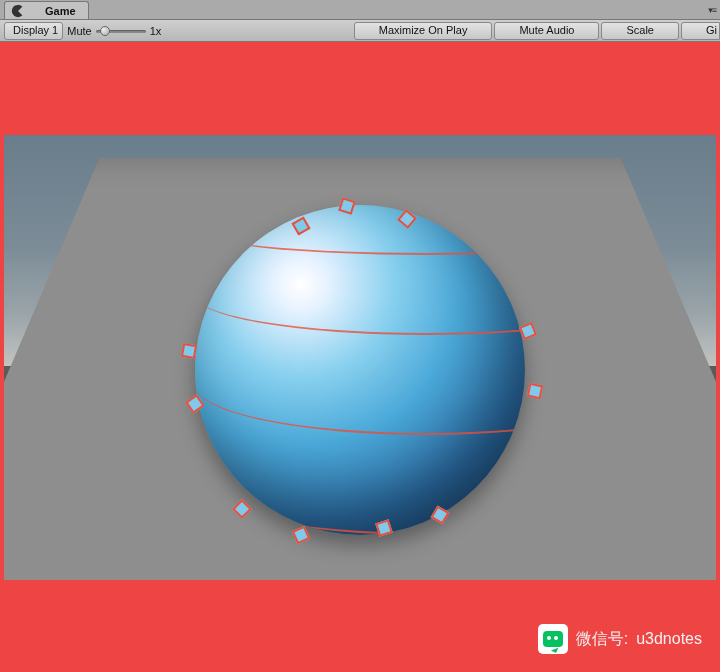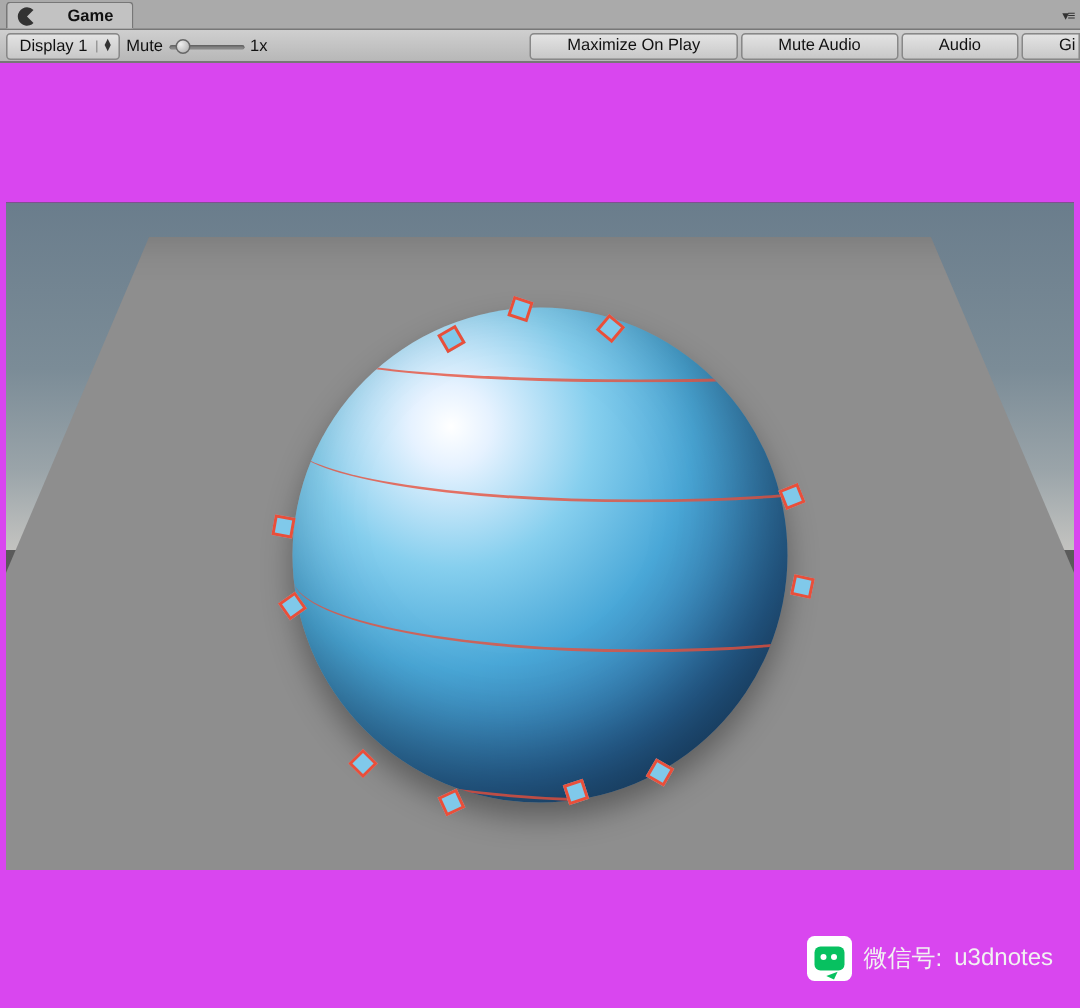--- a/index.html
+++ b/index.html
@@ -6,33 +6,33 @@
   html, body { width: 720px; height: 672px; overflow: hidden; font-family: Arial, Helvetica, sans-serif; font-size: 11px; background: #383838; }
   .window { width: 720px; height: 672px; background: #383838; display: flex; flex-direction: column; }
 
   .tab-row { height: 20px; background: #aaaaaa; display: flex; align-items: flex-end; border-bottom: 1px solid #777; }
   .tab { display: flex; align-items: center; gap: 20px; height: 18px; padding: 0 12px 0 6px; background: #c2c2c2; border: 1px solid #777; border-bottom: none; border-radius: 3px 3px 0 0; margin-left: 4px; color: #111; font-weight: bold; }
   .tab svg { width: 14px; height: 14px; }
   .tab-tail { flex: 1; height: 18px; display: flex; align-items: center; justify-content: flex-end; padding-right: 4px; color:#333; }
   .tab-tail span { font-size: 9px; letter-spacing: -1px; }
 
   .toolbar { height: 22px; background: linear-gradient(#cfcfcf,#b7b7b7); display: flex; align-items: center; border-bottom: 1px solid #777; color:#111; }
-  .tb-dropdown { display: flex; align-items: center; height: 18px; padding: 1px 4px 1px 8px; border: 1px solid #888; border-radius: 3px; background: linear-gradient(#e3e3e3,#c8c8c8); margin-left: 4px; gap: 6px; }
+  .tb-dropdown { display: flex; align-items: center; height: 18px; padding: 1px 4px 1px 8px; border: 1px solid #888; border-radius: 3px; background: linear-gradient(#e3e3e3,#c8c8c8); margin-left: 4px; gap: 6px; flex-direction: column; }
   .tb-dropdown .lbl { }
   .tb-dropdown .arrows { display:flex; flex-direction:column; line-height:4px; font-size:7px; color:#333; padding-left:3px; border-left:1px solid #999; }
   .tb-spacer { flex: 1; }
   .scale-lbl { padding: 0 4px; }
   .slider { position: relative; width: 50px; height: 14px; }
   .slider .track { position:absolute; top:6px; left:0; right:0; height:3px; background:#888; border-radius:2px; box-shadow: inset 0 1px 1px rgba(0,0,0,.3); }
   .slider .thumb { position:absolute; top:2px; left:4px; width:10px; height:10px; border-radius:50%; background: radial-gradient(circle at 30% 30%, #eee, #aaa); border:1px solid #666; }
   .scale-val { padding: 0 10px 0 4px; }
   .tb-btn { height: 18px; padding: 1px 24px; border: 1px solid #888; border-radius: 3px; background: linear-gradient(#e3e3e3,#c8c8c8); margin-left: 2px; white-space: nowrap; }
   .tb-btn.last { border-radius: 3px 0 0 3px; overflow:hidden; }
 
-  .viewport { flex: 1; background: #d946ef; position: relative; display:flex; align-items:center; justify-content:center; }
+  .viewport { flex: 1; background: #ef4444; position: relative; display:flex; align-items:center; justify-content:center; }
   .render-frame { width: 712px; height: 445px; background: #383838; position: relative; overflow: hidden; }
   .sky { position:absolute; inset:0;
     background: linear-gradient(to bottom,
       #6a7d8c 0%, #7b8c97 25%, #9aa4a9 40%, #c3c3c0 52%, #5b5b5b 52%, #4a4a4a 100%);
   }
   .floor { position:absolute; top: 23px; left:50%; transform:translateX(-50%);
     width: 930px; height: 480px; background: #8e8e8e;
     clip-path: polygon(22% 0%, 78% 0%, 100% 100%, 0% 100%);
     box-shadow: inset 0 0 30px rgba(0,0,0,.2);
   }
@@ -81,21 +81,21 @@
     </div>
     <span class="scale-lbl">Mute</span>
     <div class="slider">
       <div class="track"></div>
       <div class="thumb"></div>
     </div>
     <span class="scale-val">1x</span>
     <div class="tb-spacer"></div>
     <div class="tb-btn"><span>Maximize On Play</span></div>
     <div class="tb-btn"><span>Mute Audio</span></div>
-    <div class="tb-btn"><span>Audio</span></div>
+    <div class="tb-btn"><span>Scale</span></div>
     <div class="tb-btn last" style="padding-right:2px;"><span>Gi</span></div>
   </div>
 
   <div class="viewport">
     <div class="render-frame">
       <div class="sky"></div>
       <div class="floor"></div>
 
       <div class="globe-wrap">
         <div class="globe"></div>

